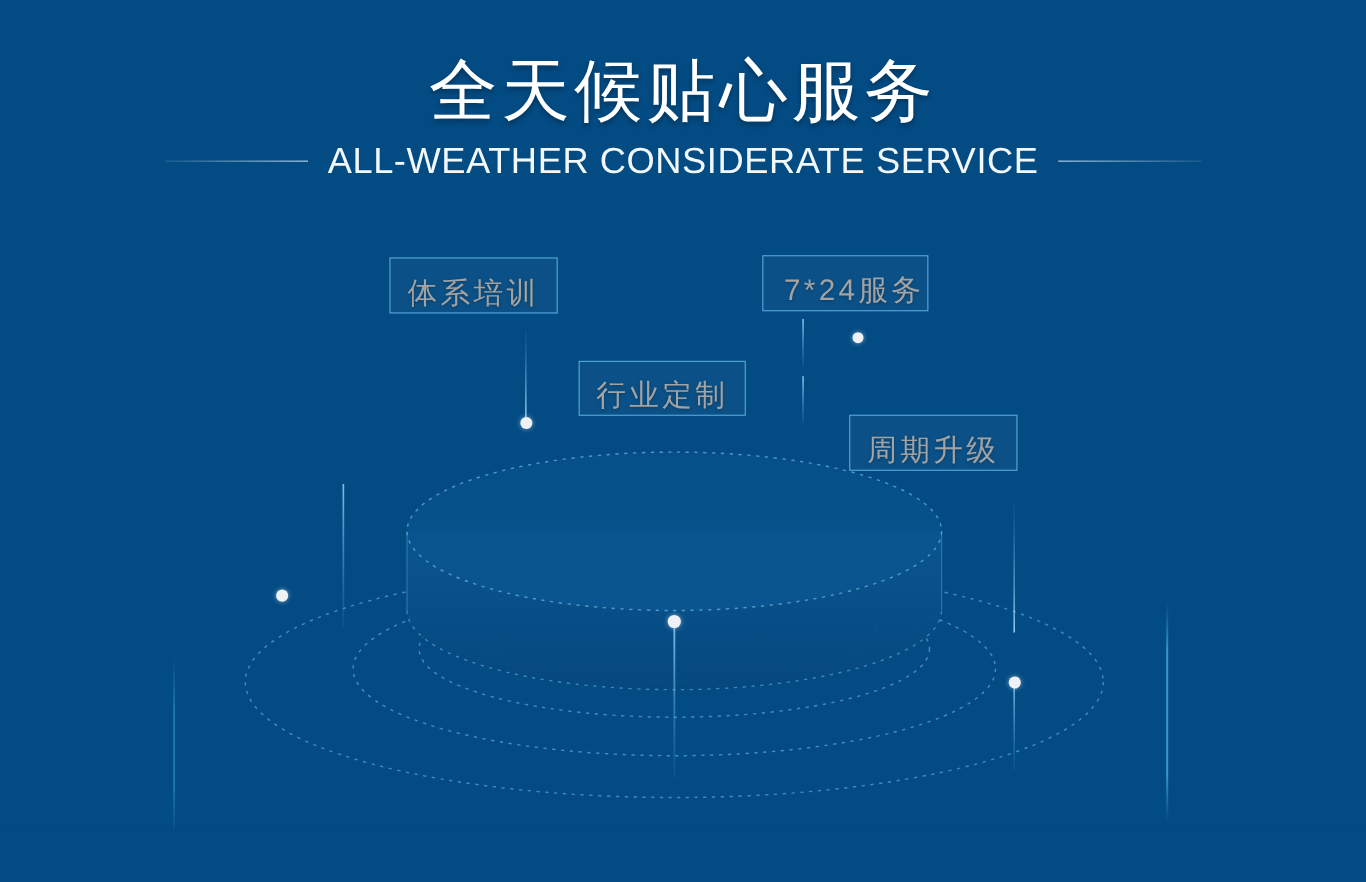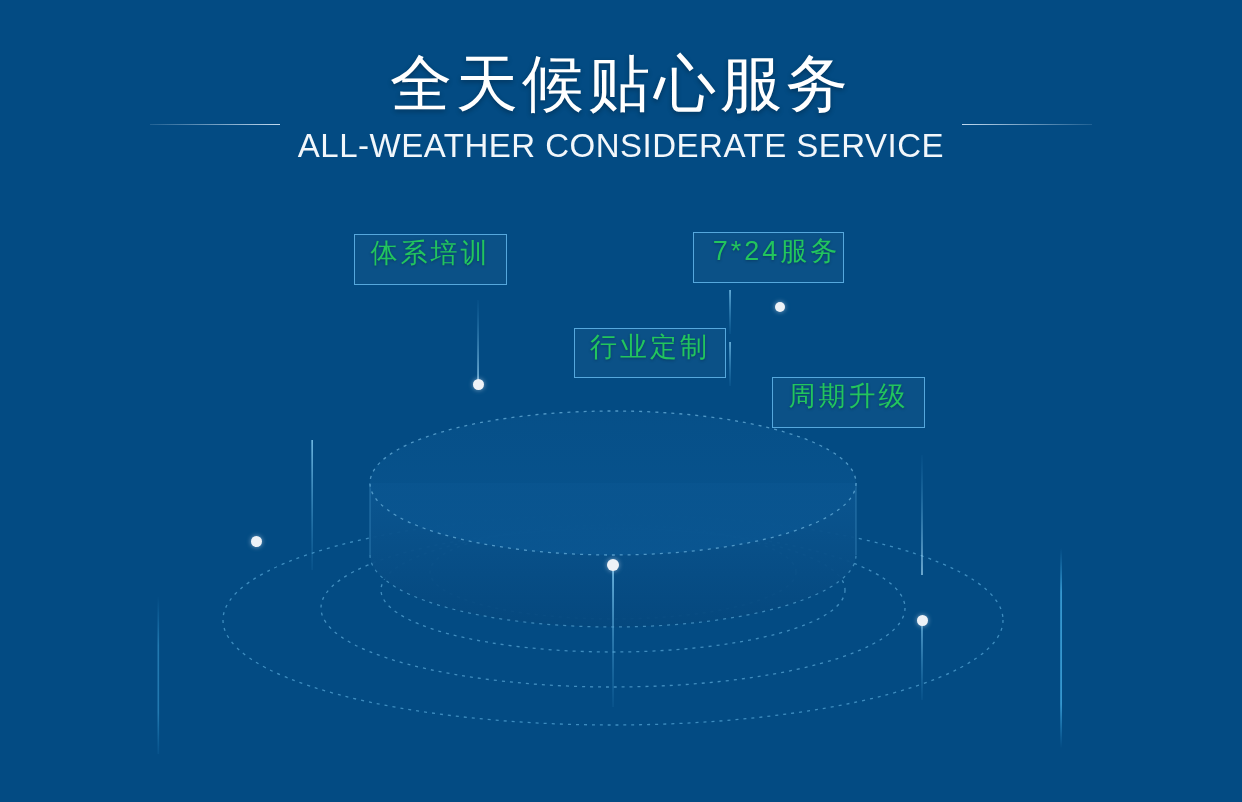--- a/index.html
+++ b/index.html
@@ -35,20 +35,21 @@
     font-weight: 400;
     color: #ffffff;
     text-shadow: 0 2px 5px rgba(0,0,0,0.30);
   }
   #subtitle-row {
     position: absolute;
     left: 0; top: 124px;
     width: 1242px;
     height: 44px;
     display: flex;
+    align-items: center;
     justify-content: center;
   }
   #title-en {
     font-size: 33px;
     line-height: 44px;
     letter-spacing: 0.5px;
     font-weight: 400;
     color: #f2f7fb;
     white-space: nowrap;
     padding: 0 18px;
@@ -69,25 +70,25 @@
     width: 1242px;
     height: 802px;
   }
 
   
   .label-box {
     position: absolute;
     box-sizing: border-box;
     border: 1px solid #56a8dd;
     background: rgba(255,255,255,0.035);
-    color: #22c55e;
+    color: #a3a3a3;
     font-size: 27px;
     letter-spacing: 3px;
     display: flex;
-    align-items: flex-start;
+    align-items: flex-end;
     justify-content: center;
     white-space: nowrap;
     text-shadow: 0 1px 3px rgba(0,0,0,0.28);
   }
 
   
   .dot {
     position: absolute;
     border-radius: 50%;
     background: #eef2f7;
@@ -166,21 +167,21 @@
   </div>
 
   <div class="label-box" style="left:354px; top:234px; width:153px; height:51px;">
     <span>体系培训</span>
   </div>
 
   <div class="label-box" style="left:693px; top:232px; width:151px; height:51px;padding-left:16px;">
     <span>7*24服务</span>
   </div>
 
-  <div class="label-box" style="left:526px; top:328px; width:152px; height:50px;margin-left:48px;">
+  <div class="label-box" style="left:526px; top:328px; width:152px; height:50px;">
     <span>行业定制</span>
   </div>
 
 
   <div class="label-box" style="left:772px; top:377px; width:153px; height:51px;">
     <span>周期升级</span>
   </div>
 
 
   <span class="dot" style="left:472.5px; top:378.5px; width:11px; height:11px;"></span>

